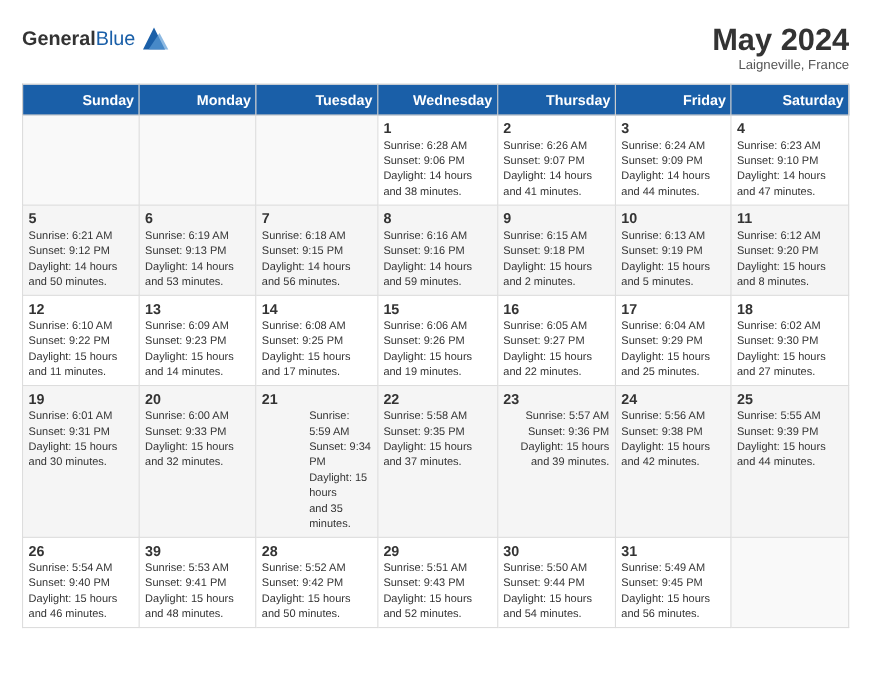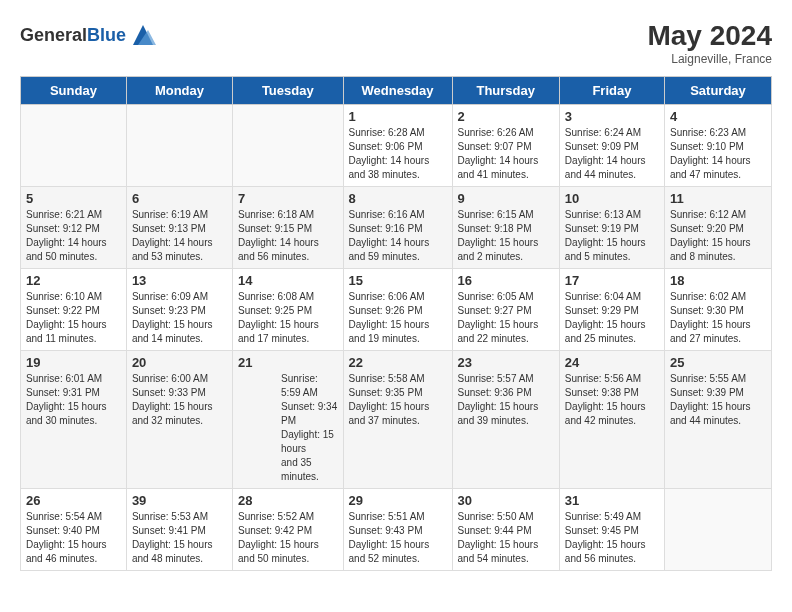--- a/index.html
+++ b/index.html
@@ -25,21 +25,21 @@
       flex-direction: row;
       line-height: 1;
     }
     .logo-general {
       font-size: 18px;
       font-weight: bold;
       color: #333;
     }
     .logo-blue {
       font-size: 18px;
-      font-weight: bold;
+      font-weight: normal;
       color: #1a5fa8;
     }
     .logo-icon {
       width: 30px;
       height: 30px;
       margin-left: 2px;
     }
     .title-area {
       text-align: right;
     }
@@ -59,21 +59,21 @@
       border: 1px solid #ccc;
     }
     .calendar-table thead tr {
       background-color: #1a5fa8;
       color: #fff;
     }
     .calendar-table thead th {
       padding: 6px 4px;
       font-size: 13px;
       font-weight: bold;
-      text-align: center;
+      text-align: right;
       border: 1px solid #ccc;
     }
     .calendar-table tbody tr {
       vertical-align: top;
     }
     .calendar-table tbody tr:nth-child(odd) {
       background-color: #fff;
     }
     .calendar-table tbody tr:nth-child(even) {
       background-color: #f5f5f5;
@@ -295,21 +295,21 @@
         </td>
         <td>
           <span class="day-number">22</span>
           <div class="day-info" style="white-space: pre-line;">Sunrise: 5:58 AM
 Sunset: 9:35 PM
 Daylight: 15 hours
 and 37 minutes.</div>
         </td>
         <td>
           <span class="day-number">23</span>
-          <div class="day-info" style="white-space: pre-line;">Sunrise: 5:57 AM
+          <div class="day-info" style="white-space: pre-line; text-align: right;">Sunrise: 5:57 AM
 Sunset: 9:36 PM
 Daylight: 15 hours
 and 39 minutes.</div>
         </td>
         <td>
           <span class="day-number">24</span>
           <div class="day-info" style="white-space: pre-line;">Sunrise: 5:56 AM
 Sunset: 9:38 PM
 Daylight: 15 hours
 and 42 minutes.</div>

